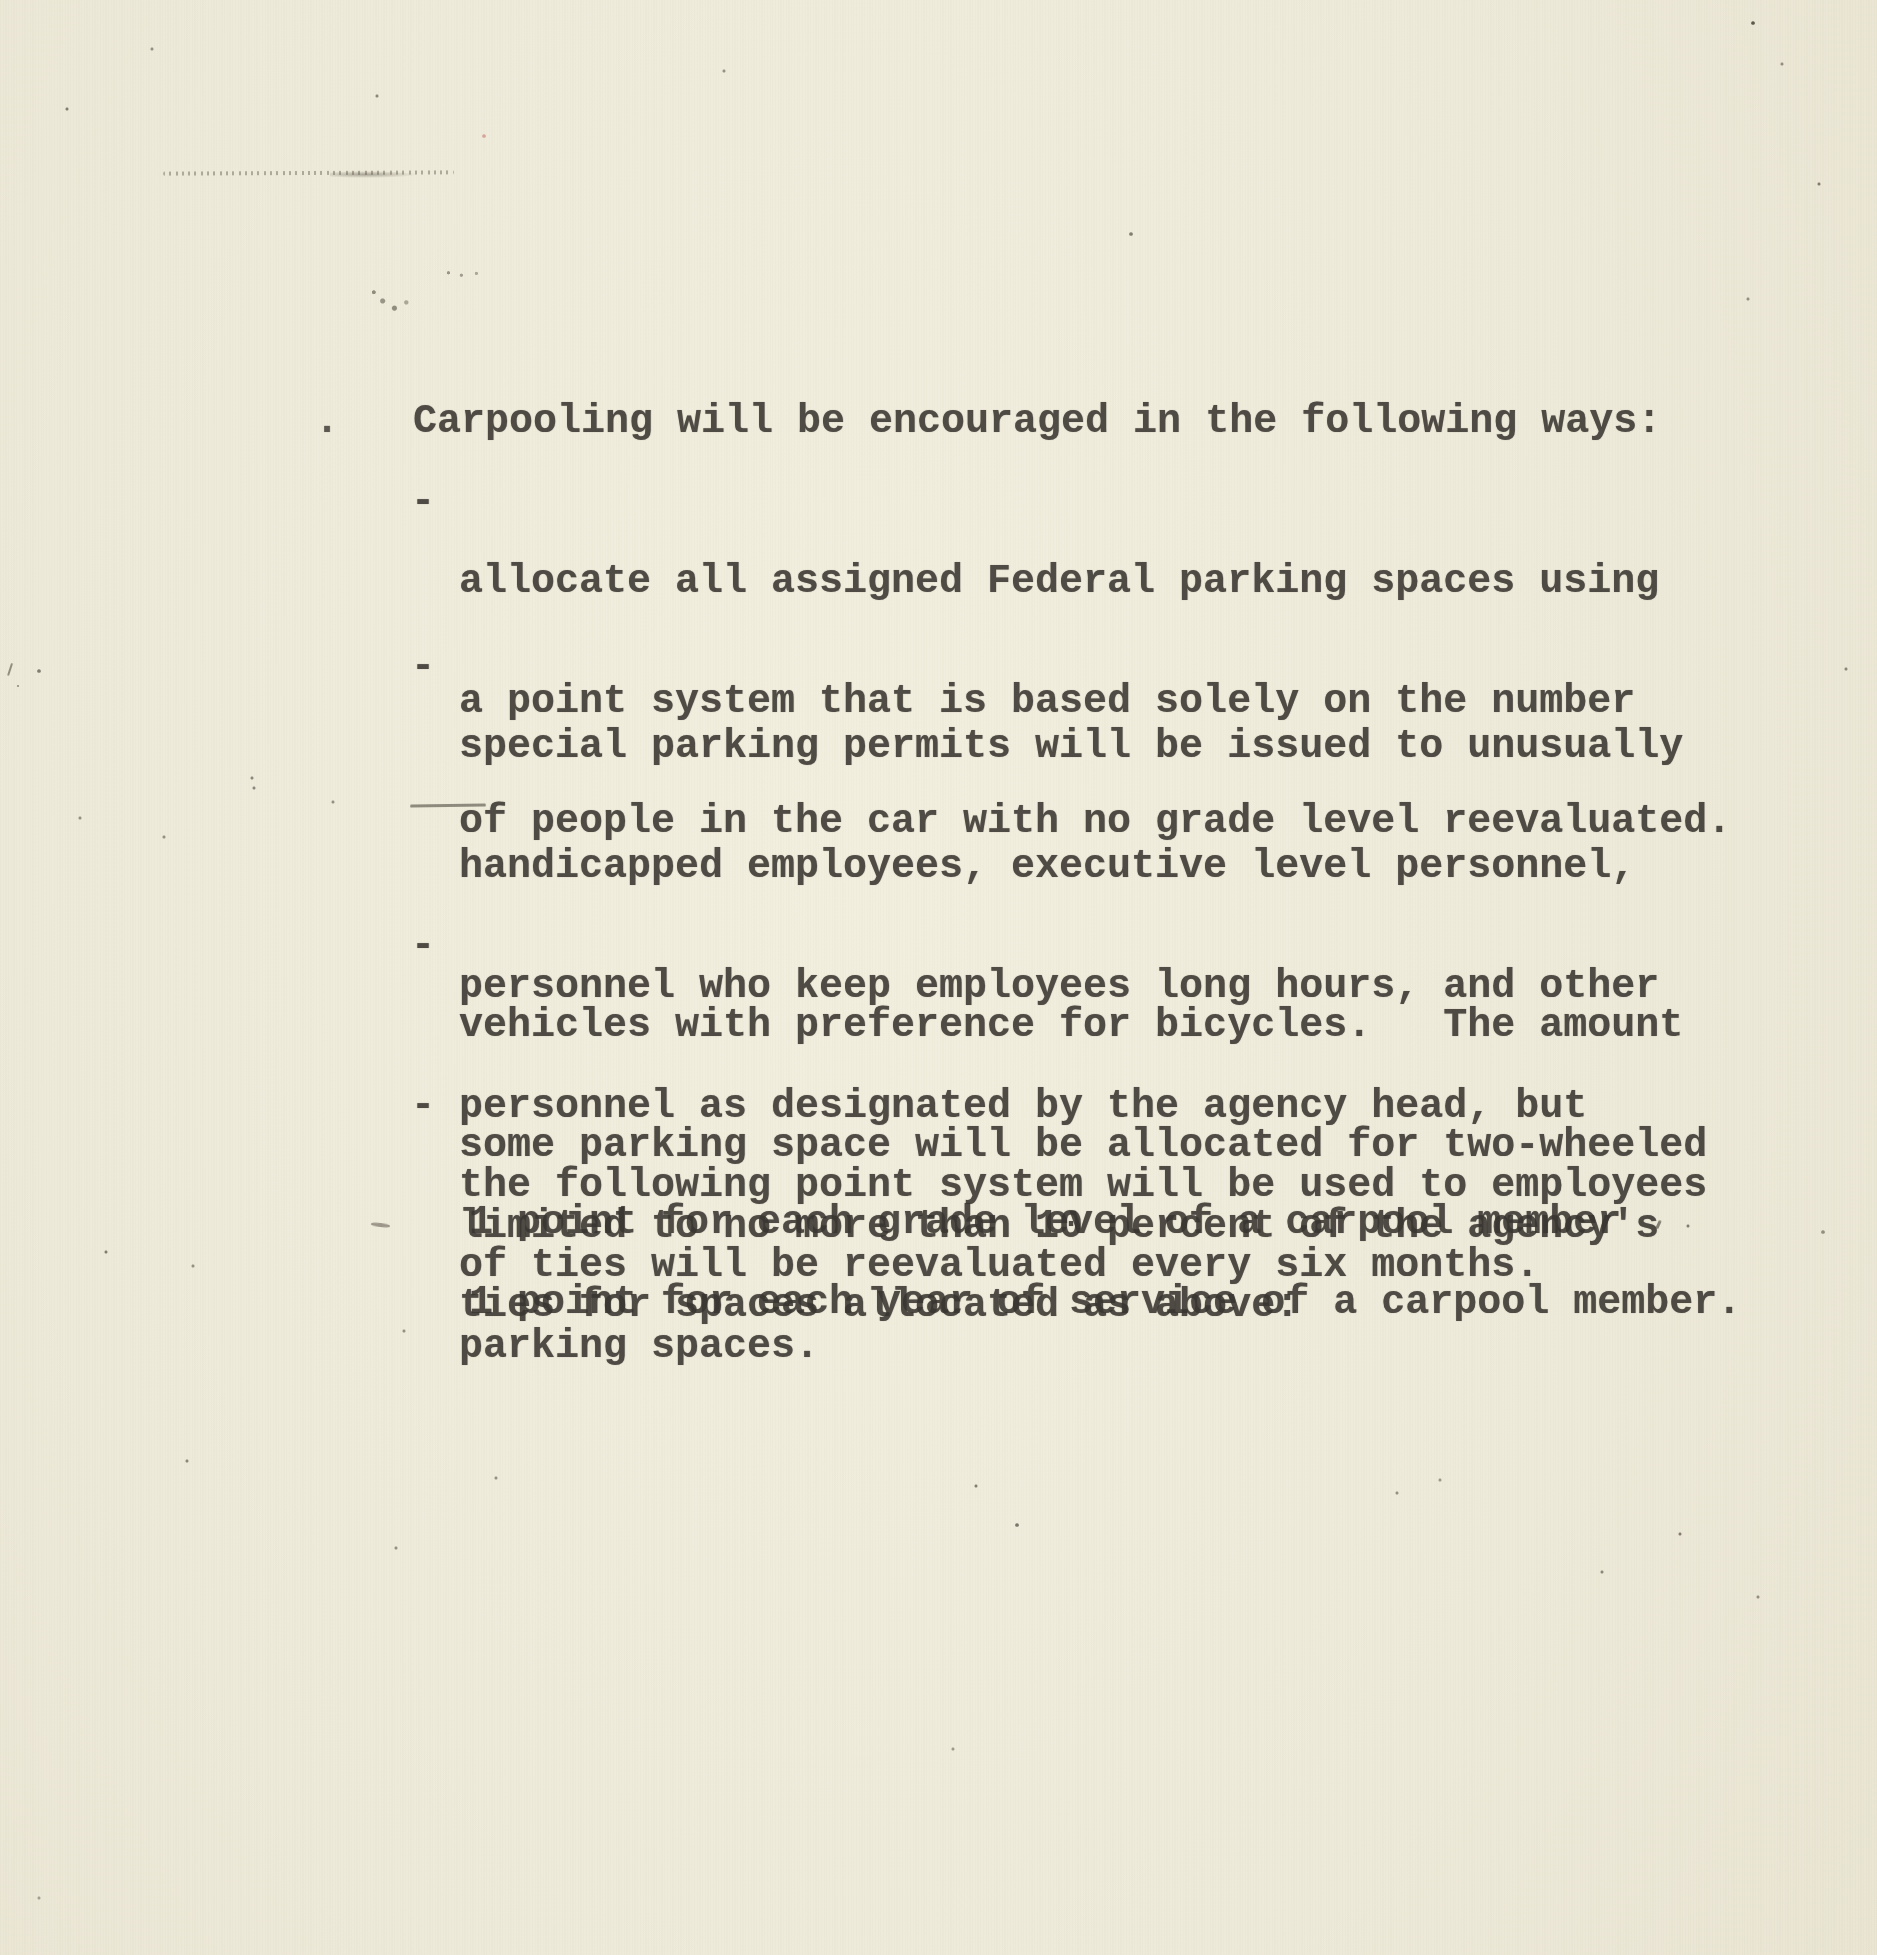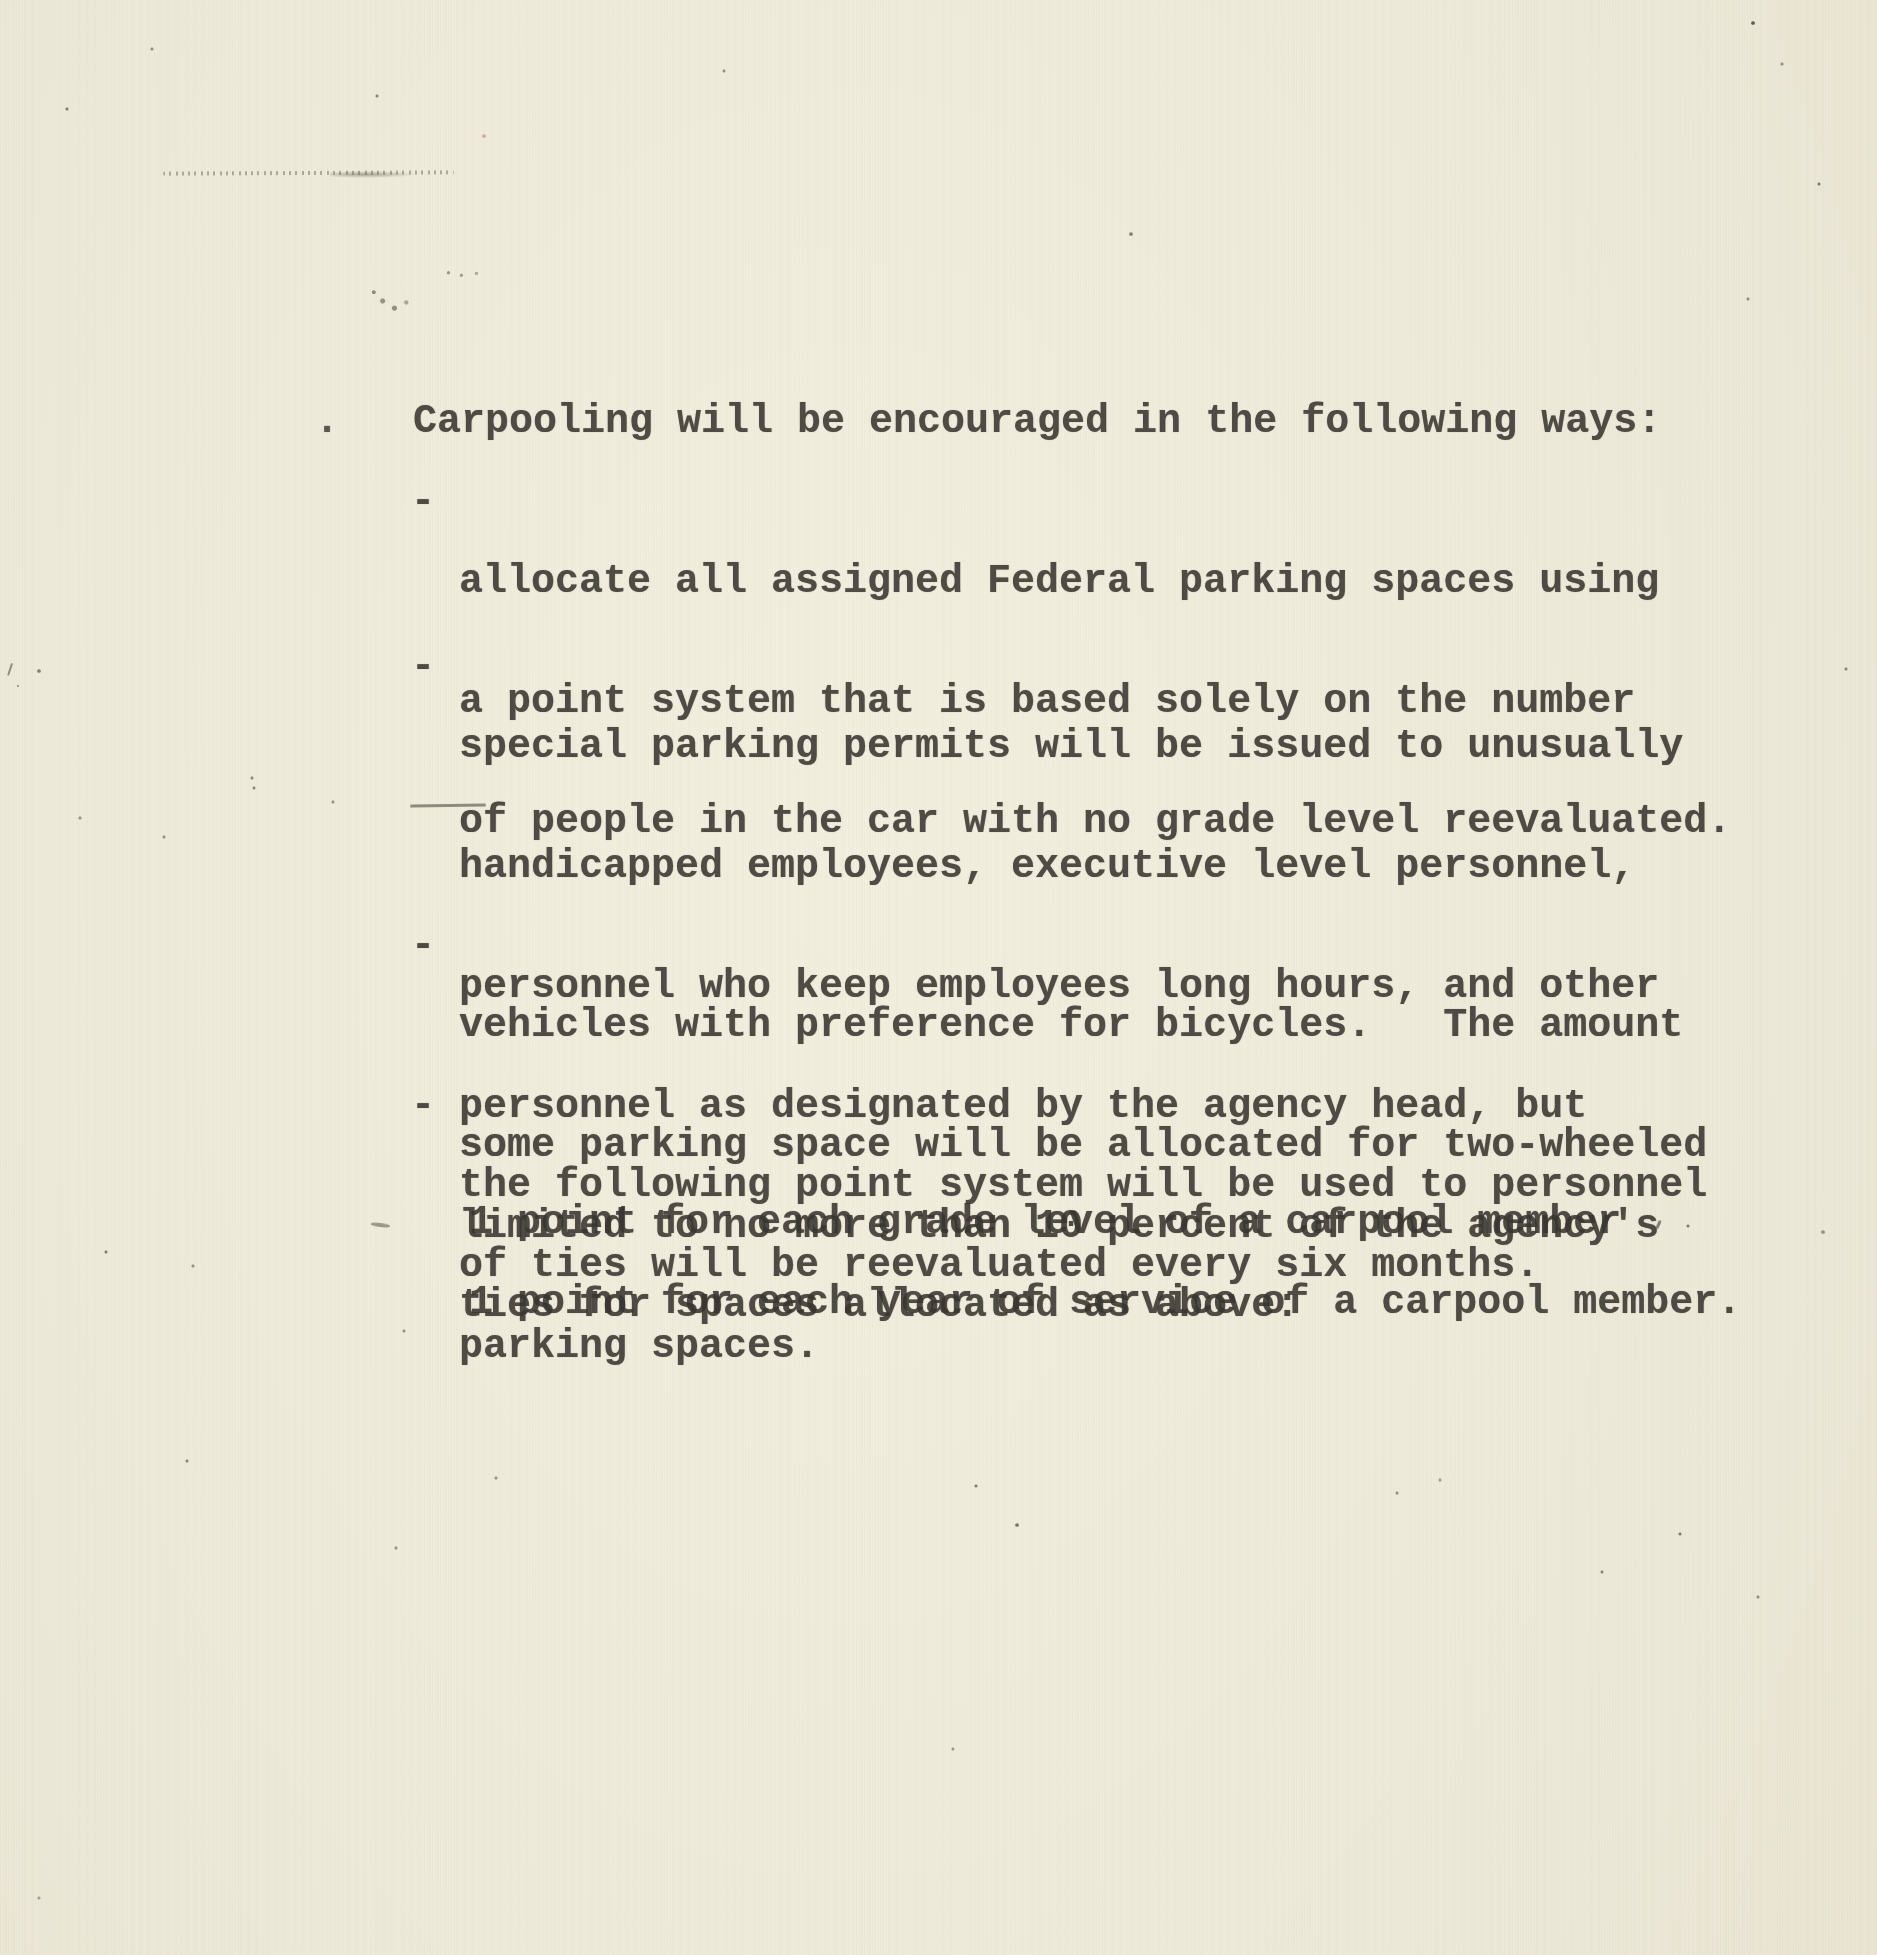--- a/index.html
+++ b/index.html
@@ -178,21 +178,21 @@
 
   <div class="typed marker" style="top:926px">-</div>
   <div class="typed para" style="top:926px">
     <div>vehicles with preference for bicycles.   The amount</div>
     <div>some parking space will be allocated for two-wheeled</div>
     <div>of ties will be reevaluated every six months.</div>
   </div>
 
   <div class="typed marker" style="top:1086px">-</div>
   <div class="typed para" style="top:1086px">
-    <div>the following point system will be used to personnel</div>
+    <div>the following point system will be used to employees</div>
     <div>ties for spaces allocated as above:</div>
   </div>
 
   <div class="typed points-1">1 point for each grade level of a carpool member</div>
   <div class="typed points-2">1 point for each year of service of a carpool member.</div>
 
 </div>
 
 
 </body></html>

